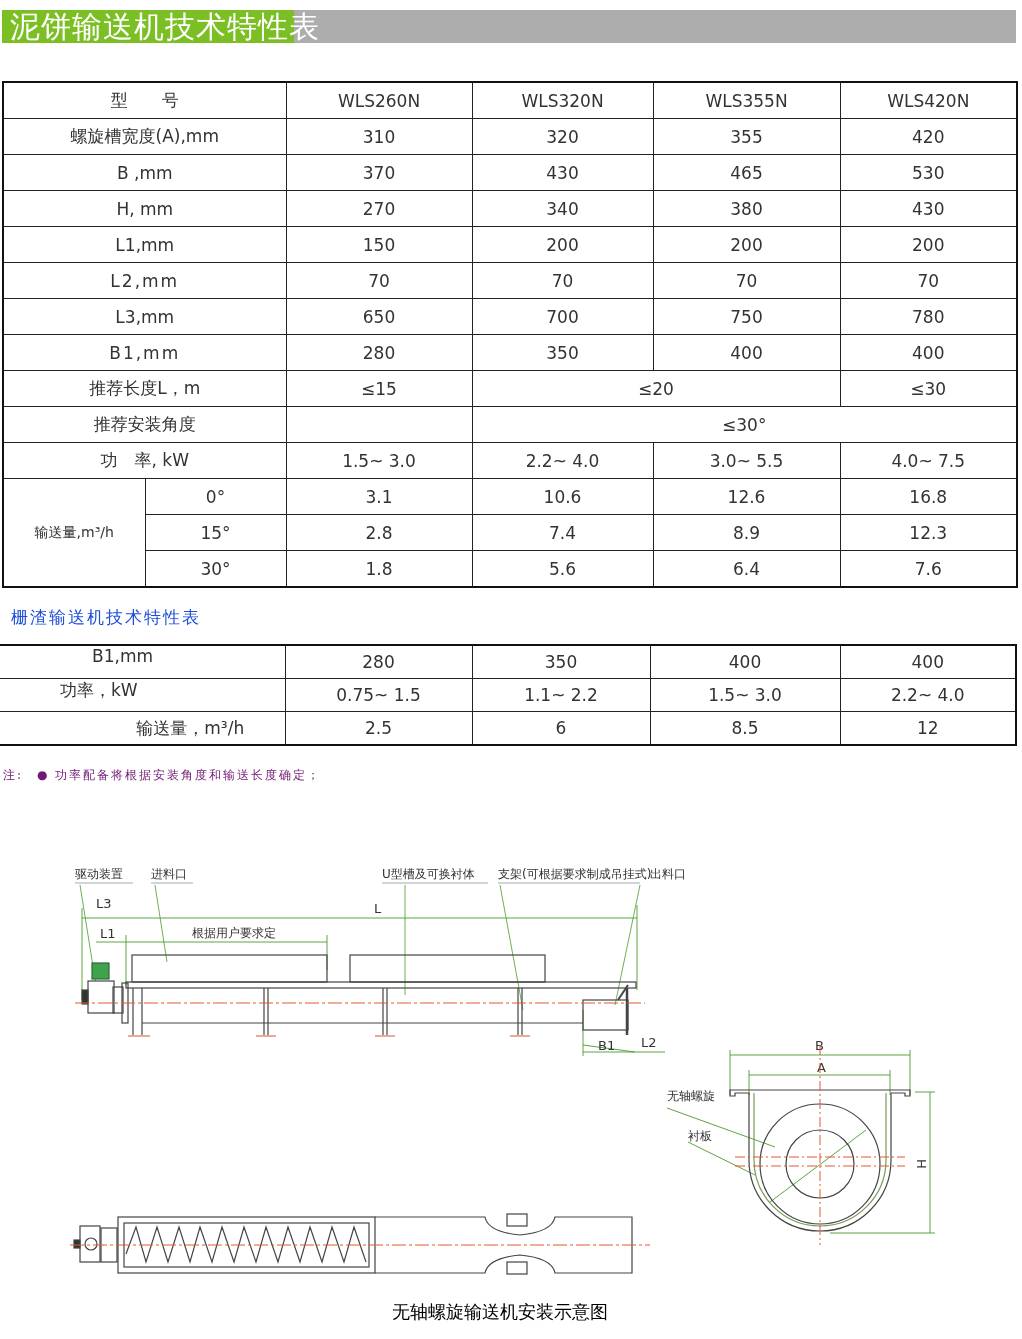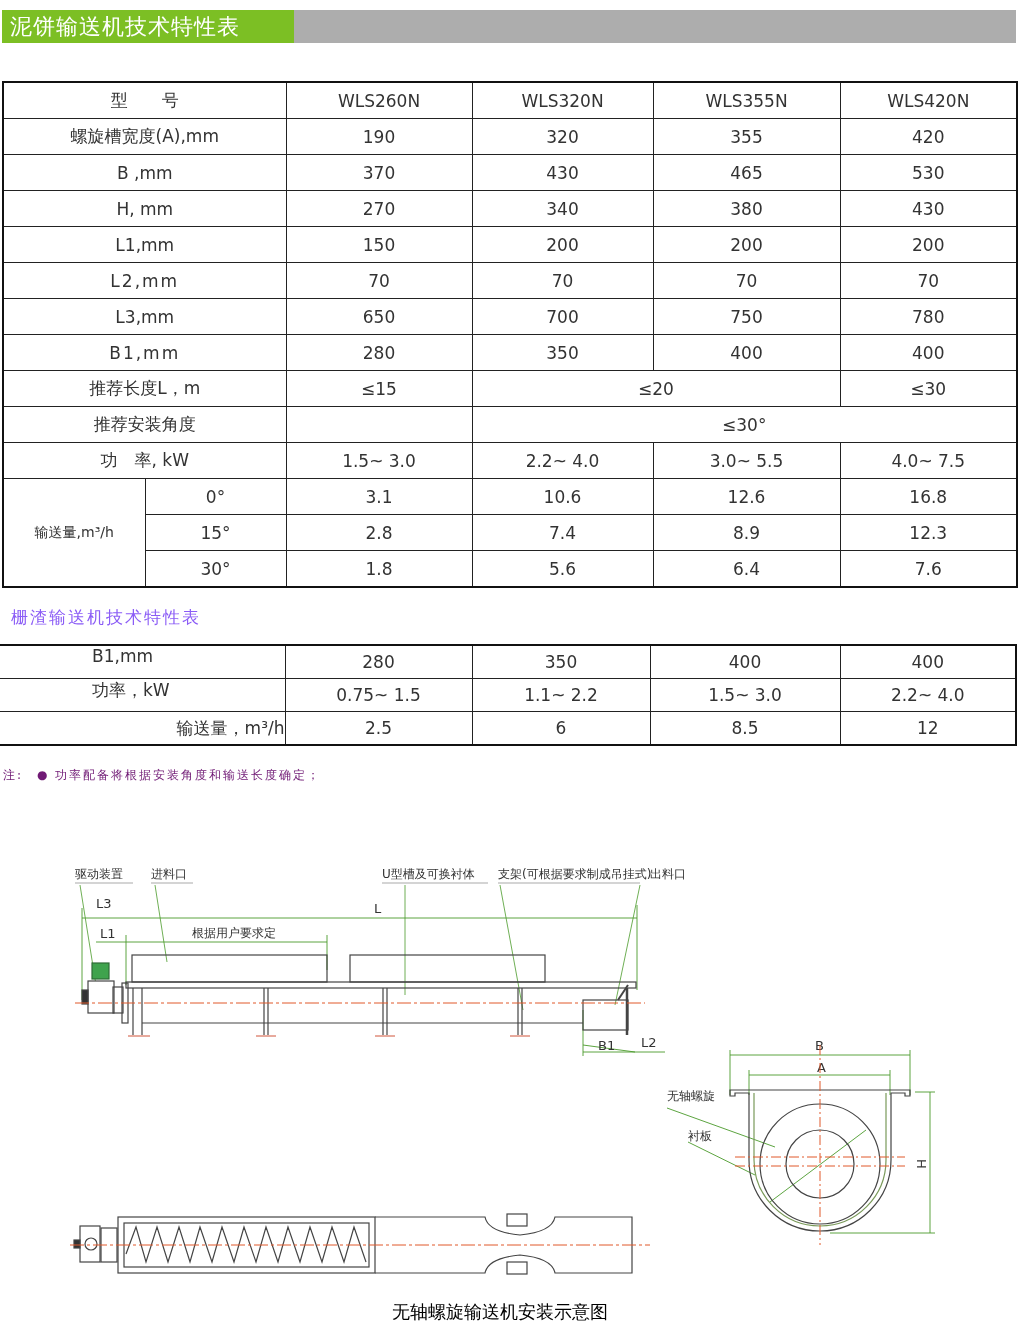--- a/index.html
+++ b/index.html
@@ -2,31 +2,31 @@
 <html><head>
 <meta charset="utf-8">
 <style>
   html, body { margin: 0; padding: 0; background: #ffffff; }
   body { width: 1022px; height: 1339px; position: relative; overflow: hidden;
          font-family: "DejaVu Sans", "Liberation Sans", sans-serif; color: #222; }
 
   
   .banner { position: absolute; left: 2px; top: 10px; width: 1014px; height: 33px; background: #adadad; }
   .banner-green { position: absolute; left: 0; top: 0; height: 33px; width: 292px; background: #7cbf24;
-                  color: #fff; font-size: 22px; line-height: 33px; padding-left: 8px; box-sizing: border-box;
+                  color: #fff; font-size: 30px; line-height: 33px; padding-left: 8px; box-sizing: border-box;
                   letter-spacing: 1px; white-space: nowrap; }
 
   table { border-collapse: collapse; position: absolute; table-layout: fixed; }
   td { border: 1px solid #222; text-align: center; font-size: 17px; color: #333; padding: 0; white-space: nowrap; }
 
   .t1 { left: 2px; top: 81px; width: 1014px; border: 2px solid #111; }
   .t1 td { height: 35px; }
   .t1 tr:first-child td { border-top: 2px solid #111; }
 
-  .subtitle { position: absolute; left: 11px; top: 606px; font-size: 17px; color: #8b5cf6; letter-spacing: 2px; }
+  .subtitle { position: absolute; left: 11px; top: 606px; font-size: 17px; color: #1d4ed8; letter-spacing: 2px; }
 
   .t2 { left: 0px; top: 644px; width: 1016px; border-top: 2px solid #111; border-bottom: 2px solid #111; border-right: 2px solid #111; }
   .t2 td { height: 32px; }
   .t2 td:first-child { border-left: none; }
 
   .notes { position: absolute; left: 3px; top: 764px; font-family: "DejaVu Serif", "Liberation Serif", serif; font-size: 12px; color: #701a75; letter-spacing: 2px; }
   .notes .row { height: 29px; line-height: 22px; }
   .notes .lbl { display: inline-block; width: 34px; }
   .notes .bullet { display: inline-block; width: 18px; }
 
@@ -54,21 +54,21 @@
   <tbody>
       <tr>
     <td colspan="2">型　　号</td>
     <td>WLS260N</td>
     <td>WLS320N</td>
     <td>WLS355N</td>
     <td>WLS420N</td>
   </tr>
   <tr>
     <td colspan="2">螺旋槽宽度(A),mm</td>
-    <td>190</td>
+    <td>310</td>
     <td>320</td>
     <td>355</td>
     <td>420</td>
   </tr>
   <tr>
     <td colspan="2">B ,mm</td>
     <td>370</td>
     <td>430</td>
     <td>465</td>
     <td>530</td>
@@ -163,28 +163,28 @@
   </colgroup>
   <tbody>
       <tr>
     <td style="text-align:left;padding-left:92px;vertical-align:top">B1,mm</td>
     <td>280</td>
     <td>350</td>
     <td>400</td>
     <td>400</td>
   </tr>
   <tr>
-    <td style="text-align:left;padding-left:92px;vertical-align:top">功率，kW</td>
+    <td style="text-align:left;padding-left:60px;vertical-align:top">功率，kW</td>
     <td>0.75~ 1.5</td>
     <td>1.1~ 2.2</td>
     <td>1.5~ 3.0</td>
     <td>2.2~ 4.0</td>
   </tr>
   <tr>
-    <td style="text-align:right;padding-left:96px">输送量，m³/h</td>
+    <td style="text-align:center;padding-left:96px">输送量，m³/h</td>
     <td>2.5</td>
     <td>6</td>
     <td>8.5</td>
     <td>12</td>
   </tr>
 </tbody>
   </table>
 
 <div class="notes">
   <div class="row">

